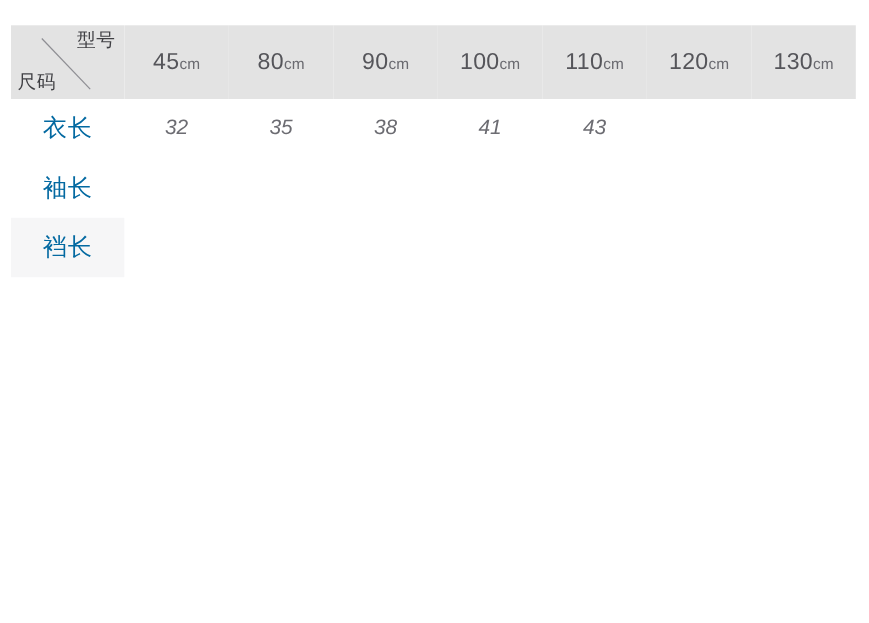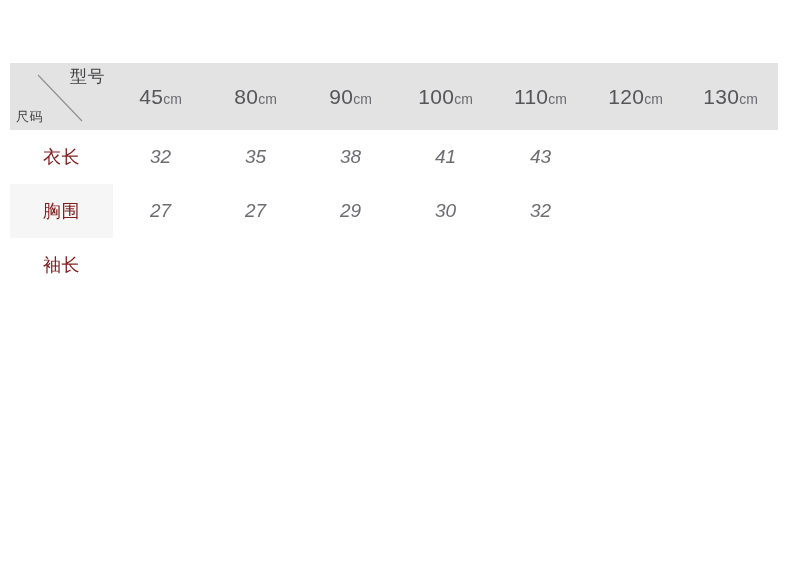--- a/index.html
+++ b/index.html
@@ -20,21 +20,20 @@
     position: absolute;
     left: 10px;
     top: 23px;
     width: 768px;
   }
 
   table.size-table {
     border-collapse: collapse;
     table-layout: fixed;
     width: 768px;
-    margin-top: 40px;
   }
 
   table.size-table td {
     padding: 0;
     margin: 0;
     border: none;
     vertical-align: middle;
     text-align: center;
   }
 
@@ -68,21 +67,21 @@
     top: 4px;
     font-size: 17px;
     color: #3f3f43;
     letter-spacing: 0.5px;
     line-height: 1.2;
   }
   .corner-size {
     position: absolute;
     left: 6px;
     bottom: 5px;
-    font-size: 13px;
+    font-size: 17px;
     color: #3f3f43;
     letter-spacing: 0.5px;
     line-height: 1.2;
   }
 
   td.size-head {
     font-size: 21px;
     color: #55555a;
     white-space: nowrap;
     letter-spacing: 0.3px;
@@ -92,22 +91,22 @@
     color: #6a6a70;
     letter-spacing: 0;
   }
 
   
   tr.data-row {
     height: 54px;
   }
   td.row-label {
     width: 103px;
-    font-size: 18px;
-    color: #7f1d1d;
+    font-size: 22px;
+    color: #0369a1;
     letter-spacing: 0.6px;
     background: #ffffff;
     white-space: nowrap;
   }
   tr.banded td.row-label {
     background: #f6f6f7;
   }
   td.row-label.wide-label {
     letter-spacing: 0.2px;
   }
@@ -146,41 +145,41 @@
         <td class="row-label">衣长</td>
         <td class="data-cell">32</td>
         <td class="data-cell">35</td>
         <td class="data-cell">38</td>
         <td class="data-cell">41</td>
         <td class="data-cell">43</td>
         <td class="data-cell"></td>
         <td class="data-cell"></td>
       </tr>
 
-      <tr class="data-row banded">
-        <td class="row-label">胸围</td>
-        <td class="data-cell">27</td>
-        <td class="data-cell">27</td>
-        <td class="data-cell">29</td>
-        <td class="data-cell">30</td>
-        <td class="data-cell">32</td>
-        <td class="data-cell"></td>
-        <td class="data-cell"></td>
-      </tr>
 
       <tr class="data-row">
         <td class="row-label">袖长</td>
         <td class="data-cell"></td>
         <td class="data-cell"></td>
         <td class="data-cell"></td>
         <td class="data-cell"></td>
         <td class="data-cell"></td>
         <td class="data-cell"></td>
         <td class="data-cell"></td>
       </tr>
 
 
 
+      <tr class="data-row banded">
+        <td class="row-label">裆长</td>
+        <td class="data-cell"></td>
+        <td class="data-cell"></td>
+        <td class="data-cell"></td>
+        <td class="data-cell"></td>
+        <td class="data-cell"></td>
+        <td class="data-cell"></td>
+        <td class="data-cell"></td>
+      </tr>
 
 
     </tbody>
   </table>
 </div>
 
 </body></html>

